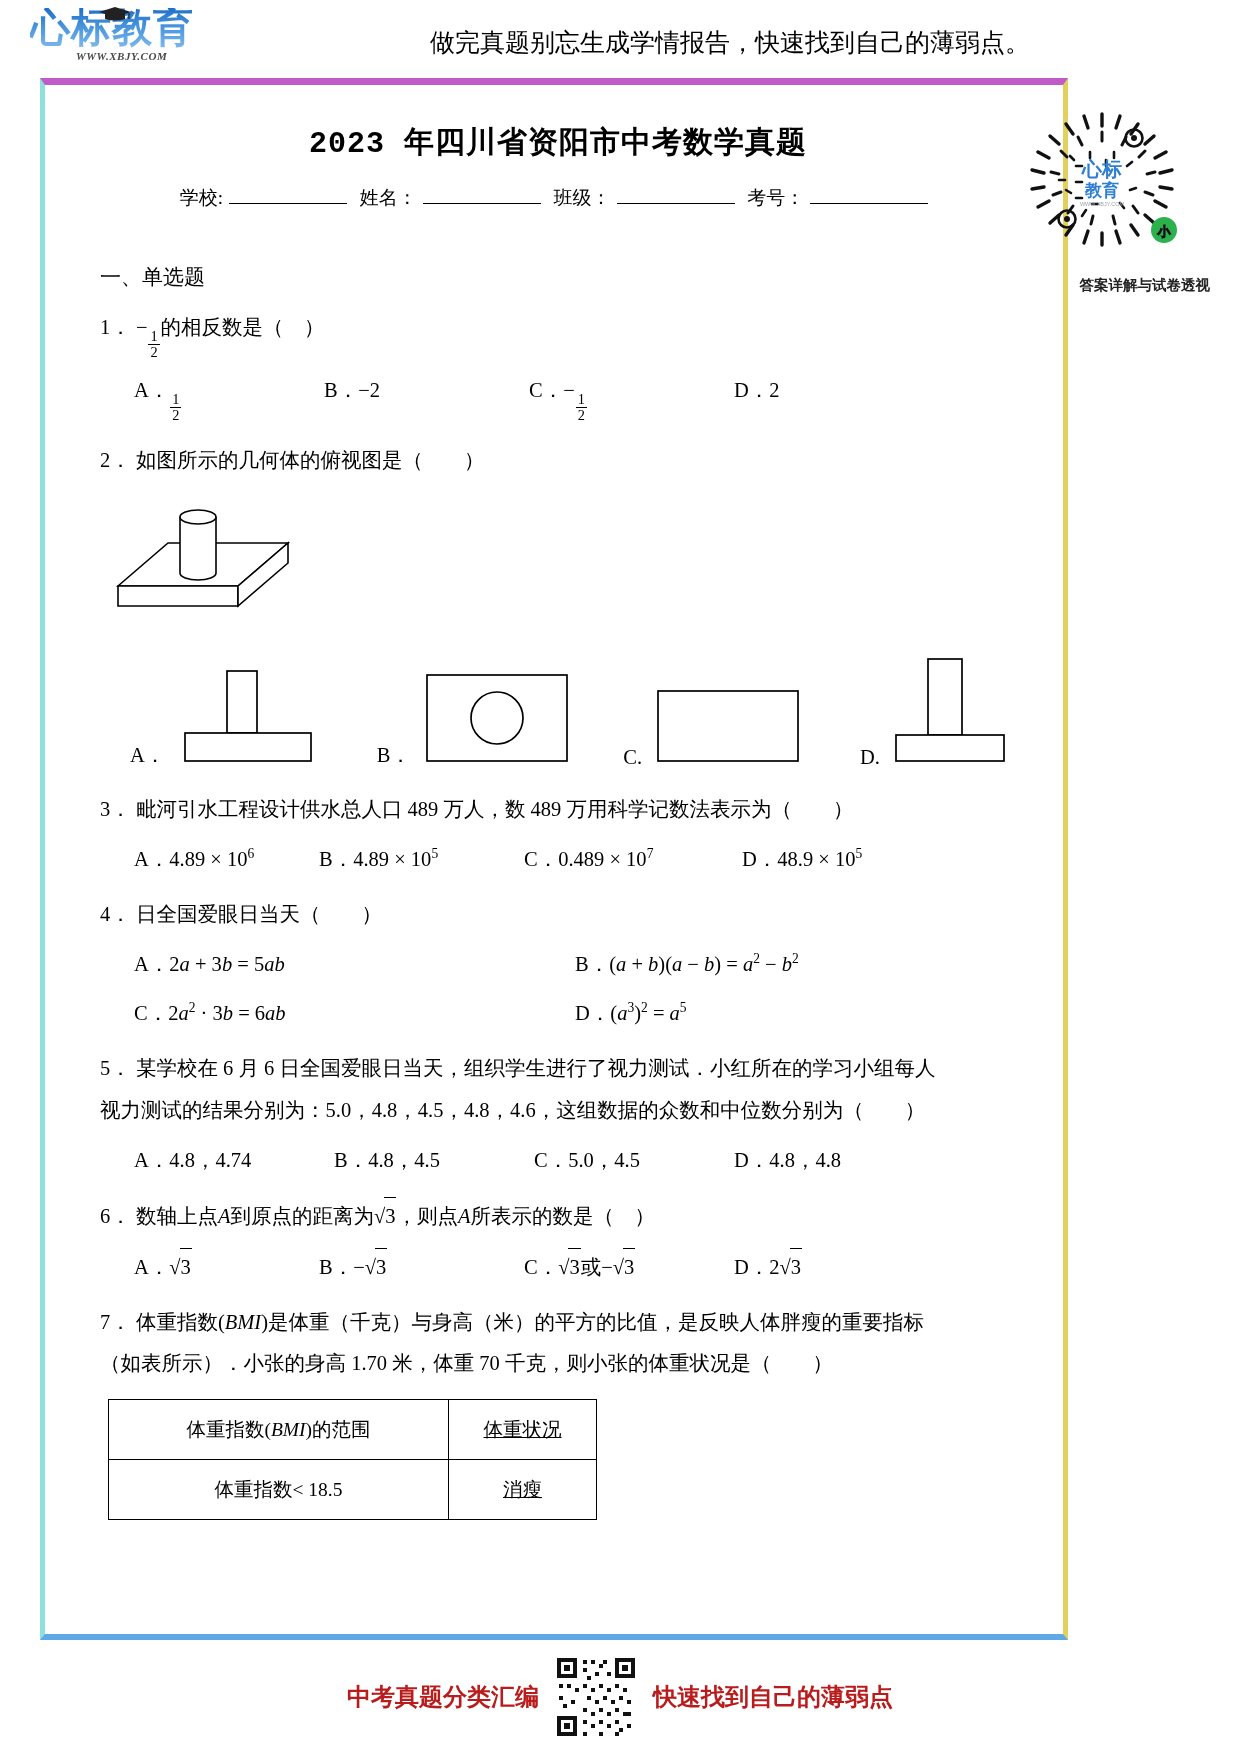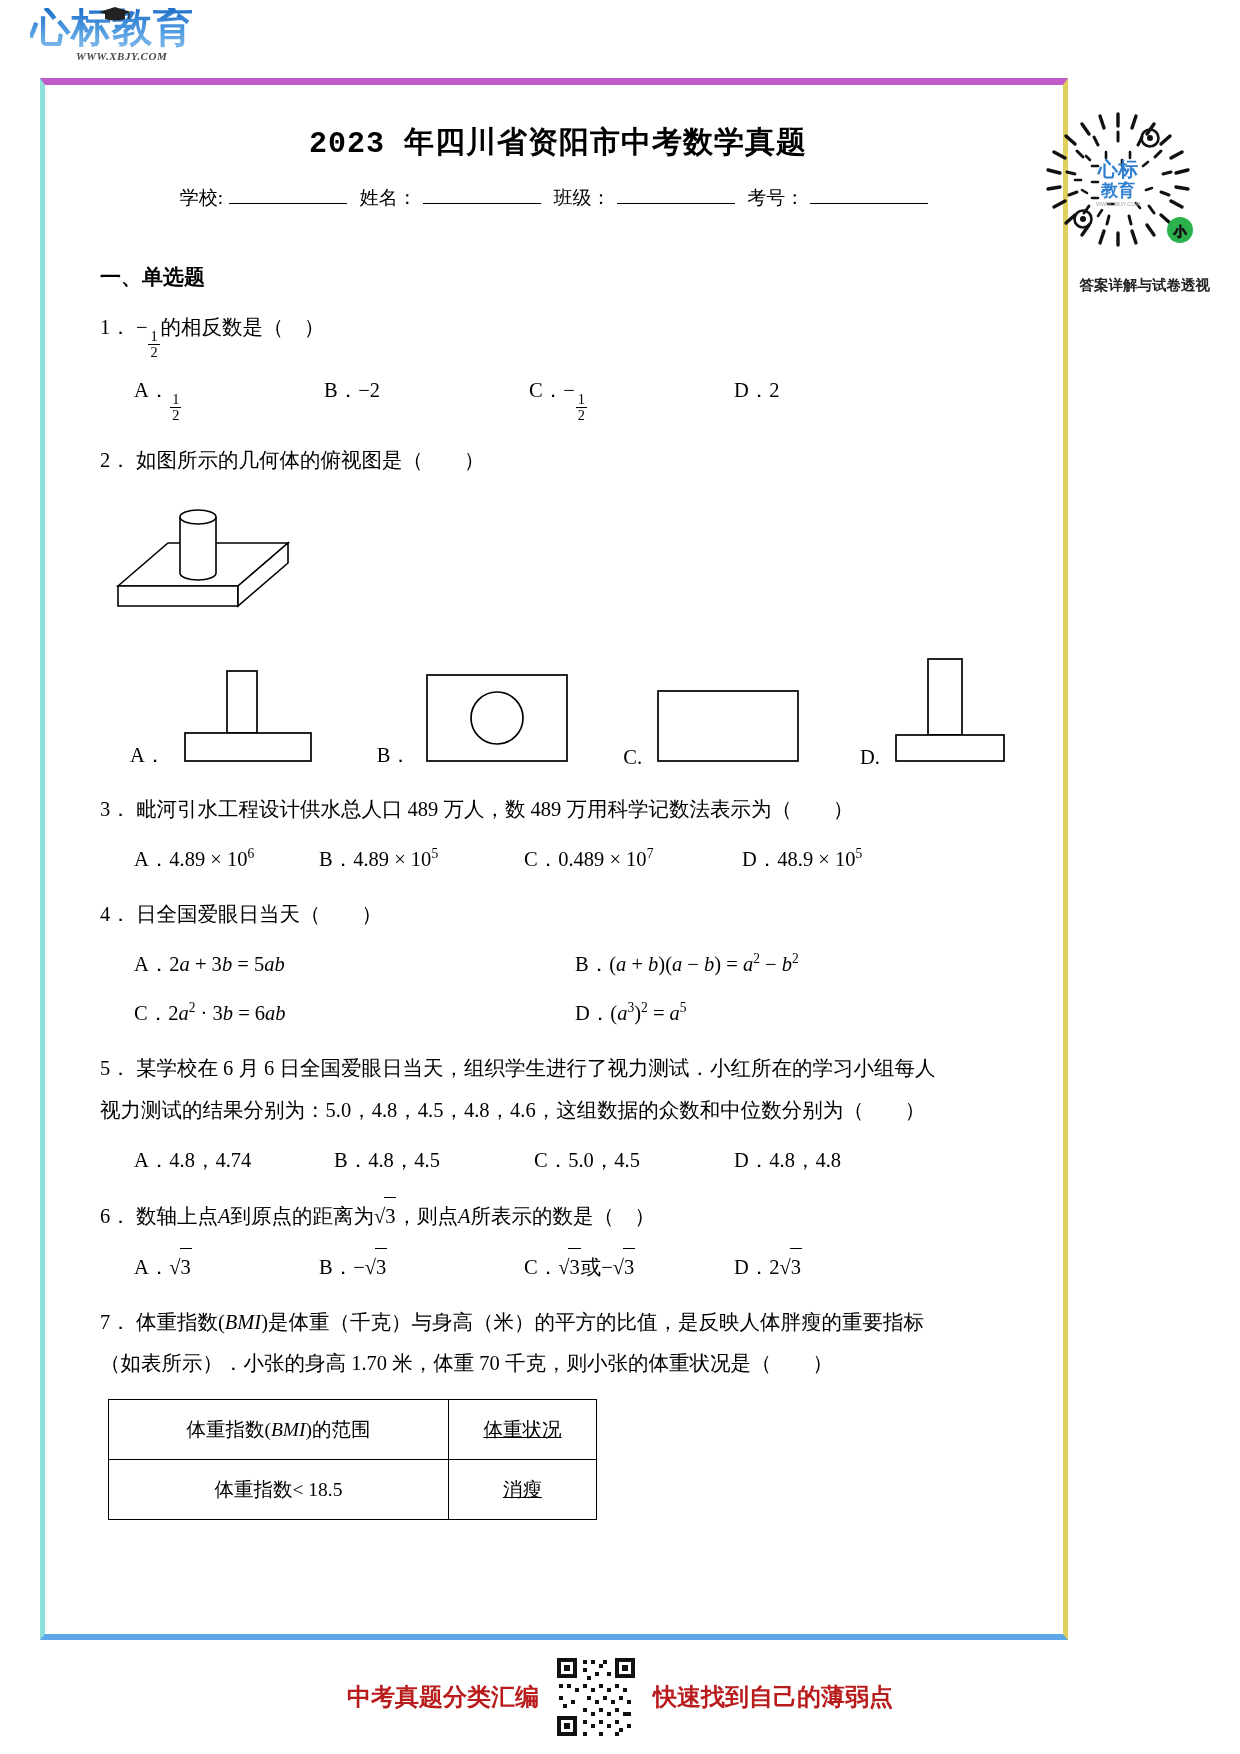--- a/index.html
+++ b/index.html
@@ -78,33 +78,33 @@
     white-space:nowrap;
   }
   .doc-fields .fld{ margin-right:4px; }
   .doc-fields .blank{
     display:inline-block; width:118px;
     border-bottom:1px solid #000; margin:0 8px 0 2px; height:16px;
   }
 
   
   .qr-block{
-    position:absolute; right:34px; top:96px; width:176px; text-align:right;
+    position:absolute; right:50px; top:96px; width:176px; text-align:right;
   }
   .qr-caption{
     position:absolute; right:30px; top:276px;
     font-family:"Liberation Sans", sans-serif;
     font-size:14.5px; font-weight:bold; color:#222;
     white-space:nowrap;
   }
 
   
   .section-head{
     font-family:"Liberation Sans", sans-serif;
-    font-weight:bold; font-size:21px;
+    font-weight:normal; font-size:21px;
     margin:52px 0 0 0;
   }
   .q{
     font-size:20.5px; line-height:1.85;
     margin-top:18px;
   }
   .opts{
     font-size:20.5px; margin-top:12px; margin-left:34px;
     display:flex; line-height:1.8;
   }
@@ -168,20 +168,21 @@
   <div class="brand-logo">
     <svg class="cap" viewBox="0 0 34 15">
       <polygon points="17,1 33,6 17,11 1,6" fill="#222"></polygon>
       <path d="M7 8 L7 13 Q17 16 27 13 L27 8" fill="#222"></path>
       <line x1="31" y1="6.5" x2="31" y2="13" stroke="#222" stroke-width="1.2"></line>
     </svg>
     <div class="brand-cn">心标教育</div>
     <div class="brand-url">WWW.XBJY.COM</div>
   </div>
 
+  <div class="banner-slogan">做完真题别忘生成学情报告，快速找到自己的薄弱点。</div>
 </div>
 
 <div class="page-frame"></div>
 
 <div class="paper">
 
   <h1 class="doc-title">2023 年四川省资阳市中考数学真题</h1>
 
   <div class="doc-fields">
     <span class="fld">学校:</span><span class="blank"></span>

